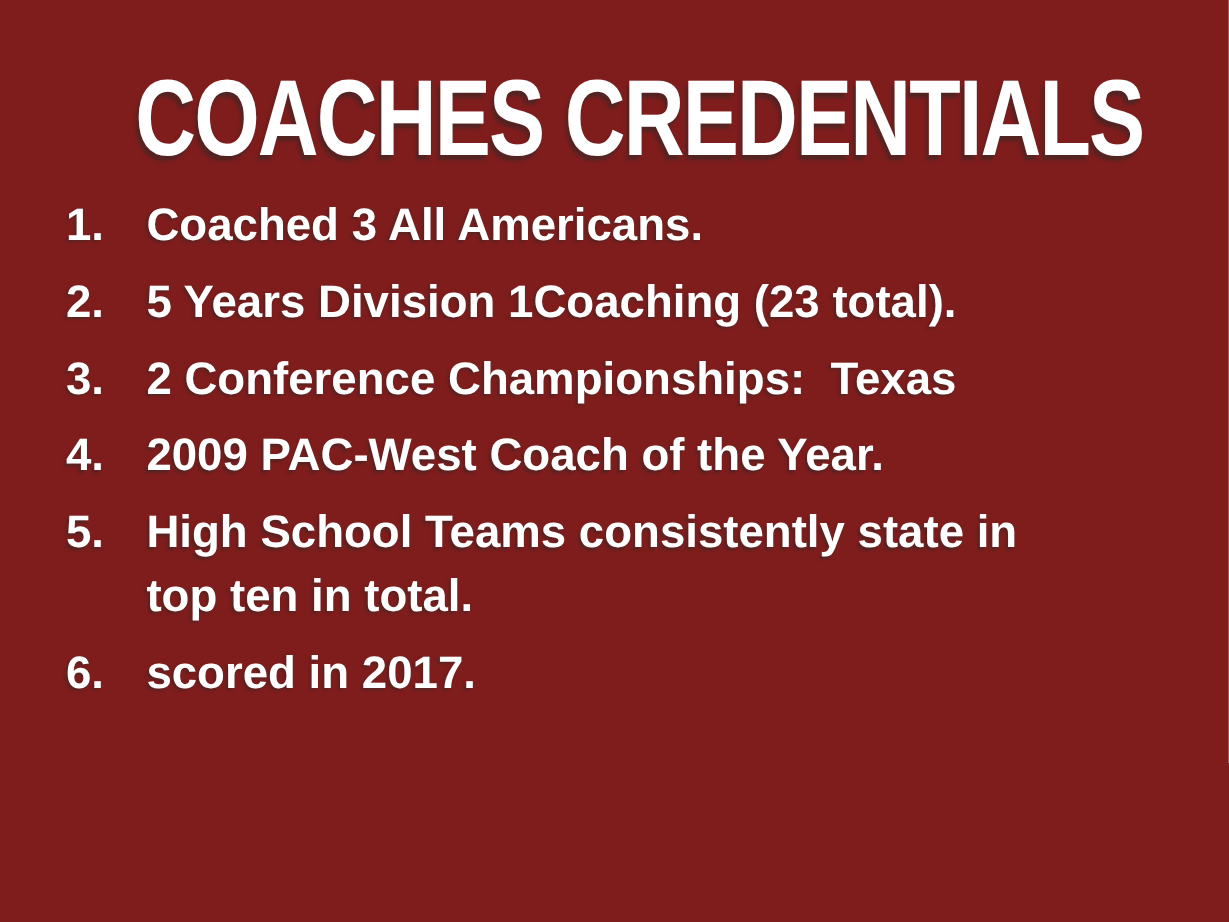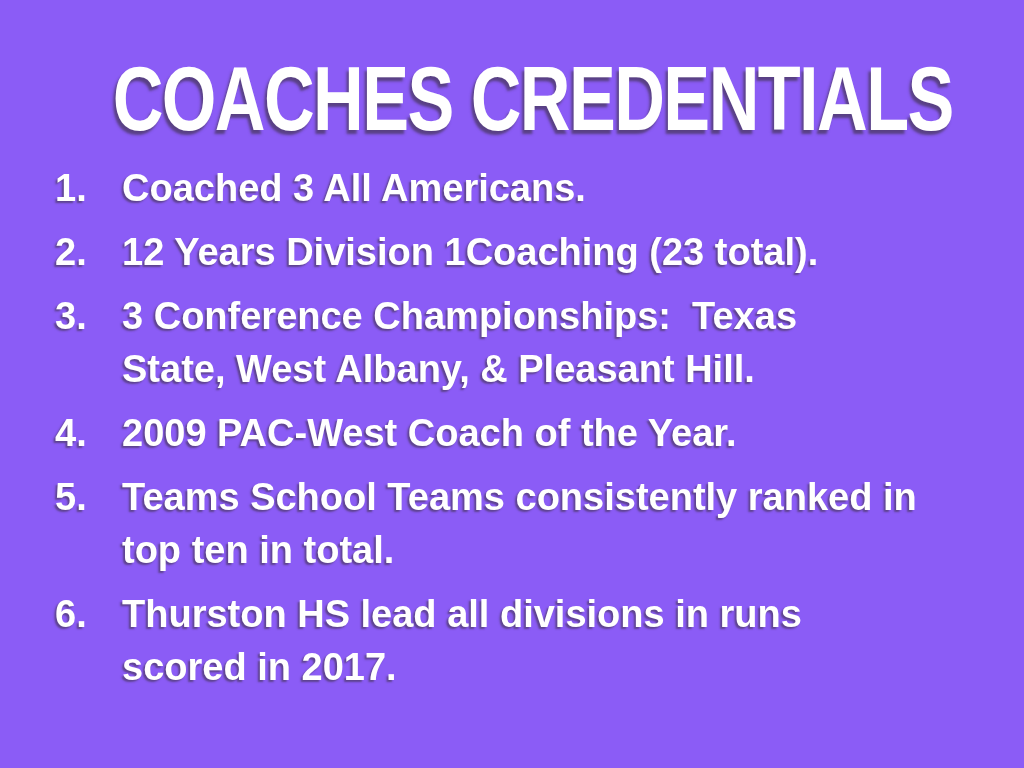--- a/index.html
+++ b/index.html
@@ -3,21 +3,21 @@
 <meta charset="utf-8">
 <style>
   html, body {
     margin: 0;
     padding: 0;
   }
   .slide {
     position: relative;
     width: 1024px;
     height: 768px;
-    background: #8b5cf6;
+    background: #7f1d1d;
     overflow: hidden;
     font-family: "Liberation Sans", sans-serif;
   }
   .title {
     position: absolute;
     top: 48px;
     left: 0;
     width: 1024px;
     text-align: center;
     font-size: 90px;
@@ -61,44 +61,42 @@
   <div class="list">
       <div class="item">
         <span class="num">1.</span>
         <span class="text">
           <div class="line">Coached 3 All Americans.</div>
         </span>
       </div>
       <div class="item">
         <span class="num">2.</span>
         <span class="text">
-          <div class="line">12 Years Division 1Coaching (23 total).</div>
+          <div class="line">5 Years Division 1Coaching (23 total).</div>
         </span>
       </div>
       <div class="item">
         <span class="num">3.</span>
         <span class="text">
-          <div class="line">3 Conference Championships:  Texas</div>
-          <div class="line">State, West Albany, &amp; Pleasant Hill.</div>
+          <div class="line">2 Conference Championships:  Texas</div>
         </span>
       </div>
       <div class="item">
         <span class="num">4.</span>
         <span class="text">
           <div class="line">2009 PAC-West Coach of the Year.</div>
         </span>
       </div>
       <div class="item">
         <span class="num">5.</span>
         <span class="text">
-          <div class="line">Teams School Teams consistently ranked in</div>
+          <div class="line">High School Teams consistently state in</div>
           <div class="line">top ten in total.</div>
         </span>
       </div>
       <div class="item">
         <span class="num">6.</span>
         <span class="text">
-          <div class="line">Thurston HS lead all divisions in runs</div>
           <div class="line">scored in 2017.</div>
         </span>
       </div>
     </div>
 </div>
 
 </body></html>

